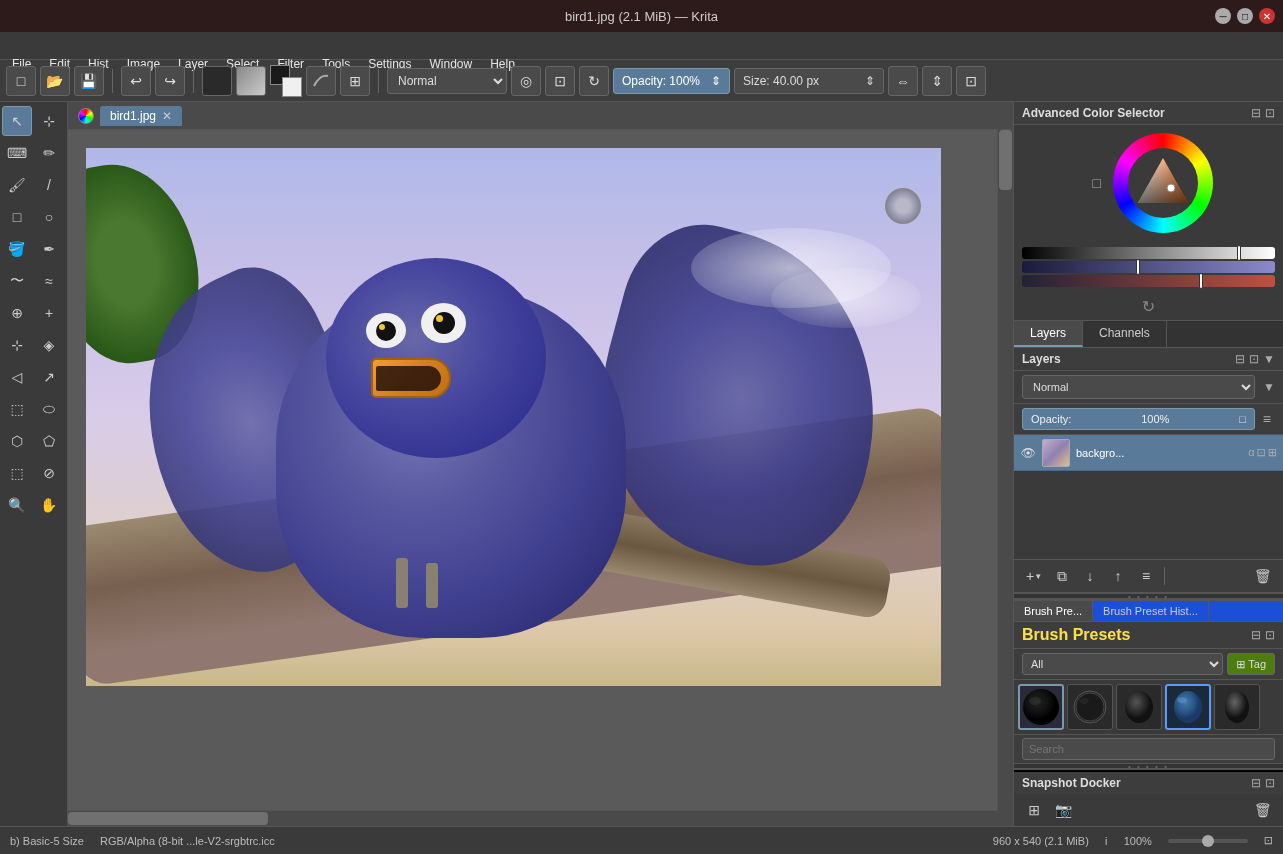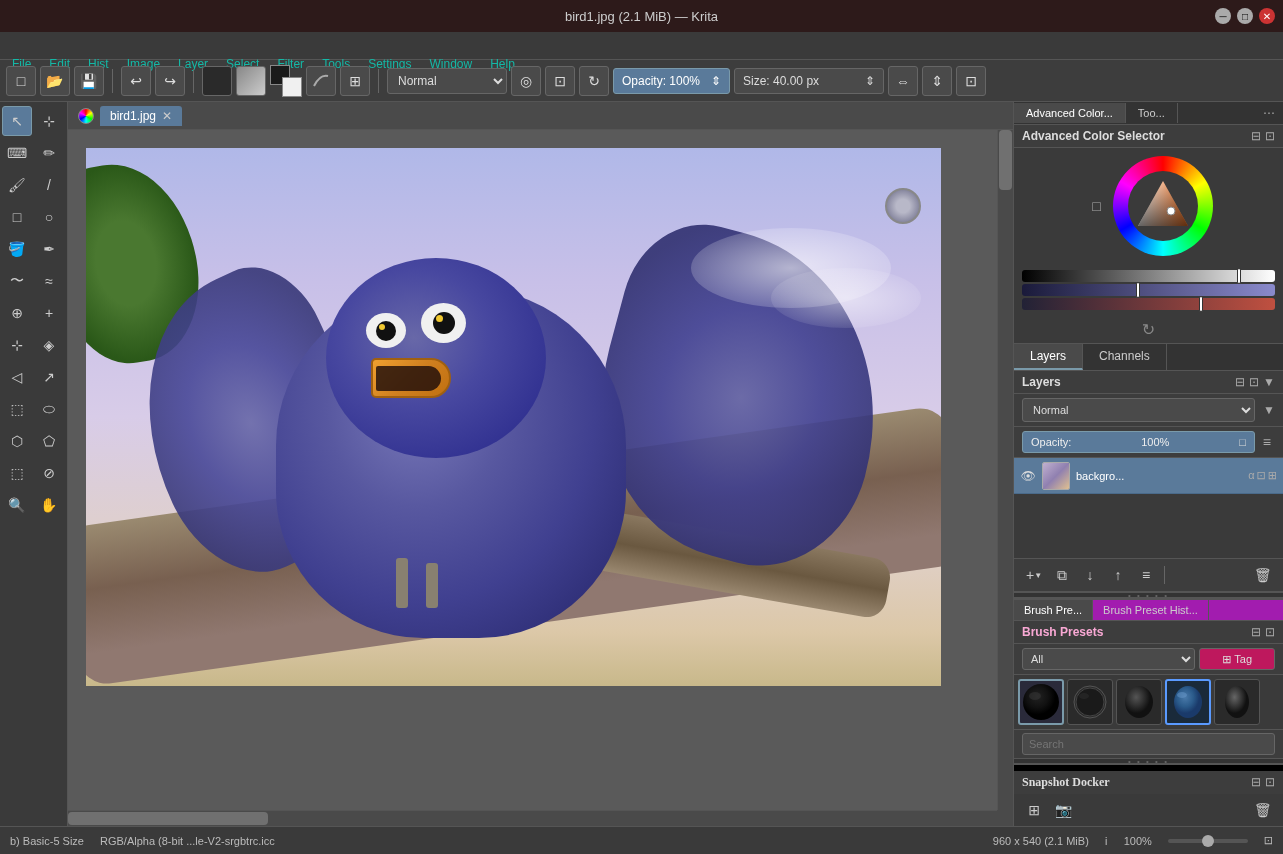--- a/index.html
+++ b/index.html
@@ -38,21 +38,21 @@
       background: #3a3a3a;
       height: 28px;
       display: flex;
       align-items: center;
       padding: 0 4px;
       gap: 2px;
       border-bottom: 1px solid #555;
     }
     .menu-item {
       padding: 2px 8px;
-      color: #14b8a6;
+      color: #e5e5e5;
       cursor: pointer;
       border-radius: 3px;
       margin-top: 36px;
     }
 
     
     #toolbar {
       background: #3d3d3d;
       height: 42px;
       display: flex;
@@ -400,55 +400,55 @@
     }
 
     
     #brush-docker {
       border-top: 1px solid #555;
       display: flex;
       flex-direction: column;
     }
     .brush-docker-tabs {
       display: flex;
-      background: #a21caf;
+      background: #1d4ed8;
       border-bottom: 1px solid #555;
       align-items: center;
     }
     .brush-docker-tab {
       padding: 4px 10px;
       cursor: pointer;
       color: #ccc;
       font-size: 11px;
       border-right: 1px solid #555;
     }
     .brush-docker-tab.active { background: #4a4a4a; color: #fff; }
 
     .brush-header {
       display: flex; align-items: center; justify-content: space-between;
       padding: 4px 8px;
       background: #3d3d3d;
       border-bottom: 1px solid #555;
     }
-    .brush-header-title { font-size: 12px; color: #f9a8d4; font-weight: bold; }
+    .brush-header-title { font-size: 16px; color: #fde047; font-weight: bold; }
 
     .brush-filter-row {
       display: flex; align-items: center;
       padding: 4px 8px; gap: 4px;
       background: #3d3d3d;
       border-bottom: 1px solid #555;
     }
     .brush-filter-select {
       background: #4a4a4a; border: 1px solid #666;
       color: #ddd; padding: 2px 4px; border-radius: 3px; height: 22px;
       font-size: 11px; flex: 1;
     }
     .brush-tag-btn {
-      background: #be185d; border: 1px solid #666;
-      color: #ddd; padding: 2px 22px; border-radius: 3px; height: 22px;
+      background: #4d7c0f; border: 1px solid #666;
+      color: #ddd; padding: 2px 8px; border-radius: 3px; height: 22px;
       font-size: 11px; cursor: pointer;
     }
 
     .brush-grid {
       display: flex; flex-wrap: wrap;
       padding: 4px;
       gap: 3px;
       background: #3a3a3a;
     }
     .brush-item {
@@ -469,22 +469,21 @@
       border-top: 1px solid #555;
     }
     .brush-search-input {
       flex: 1; background: #4a4a4a; border: 1px solid #666;
       color: #ddd; padding: 2px 6px; border-radius: 3px; height: 22px;
       font-size: 11px;
     }
 
     
     #snapshot-docker {
-      border-top: 6px solid #000000;
-      font-family: Liberation Serif, serif;
+      border-top: 2px solid #000000;
     }
     .snapshot-header {
       display: flex; align-items: center; justify-content: space-between;
       padding: 4px 8px;
       background: #3d3d3d;
     }
     .snapshot-title { font-size: 12px; color: #ddd; font-weight: bold; }
     .snapshot-icons { display: flex; gap: 4px; color: #aaa; }
     .snapshot-toolbar {
       display: flex; align-items: center;
@@ -712,25 +711,20 @@
       <div class="scrollbar-h" style="position:absolute; bottom:0; left:0; right:16px; height:16px; background:#4a4a4a; border-top:1px solid #555;">
         <div class="scroll-thumb-h"></div>
       </div>
       <div class="scroll-corner"></div>
     </div>
   </div>
 
   <div id="right-panel">
 
     <div id="color-docker" style="border-bottom:1px solid #555;">
-      <div class="docker-tabs">
-        <div class="docker-tab active">Advanced Color...</div>
-        <div class="docker-tab">Too...</div>
-        <div class="docker-tab-more">⋯</div>
-      </div>
       <div class="docker-header">
         <span class="docker-header-title">Advanced Color Selector</span>
         <div class="docker-header-icons">
           <span>⊟</span>
           <span>⊡</span>
         </div>
       </div>
       <div class="color-wheel-area">
         <div style="width:24px; height:100px; margin-right:4px; display:flex; flex-direction:column; align-items:center; justify-content:center;">
           <span style="font-size:14px; color:#aaa; cursor:pointer;">□</span>

